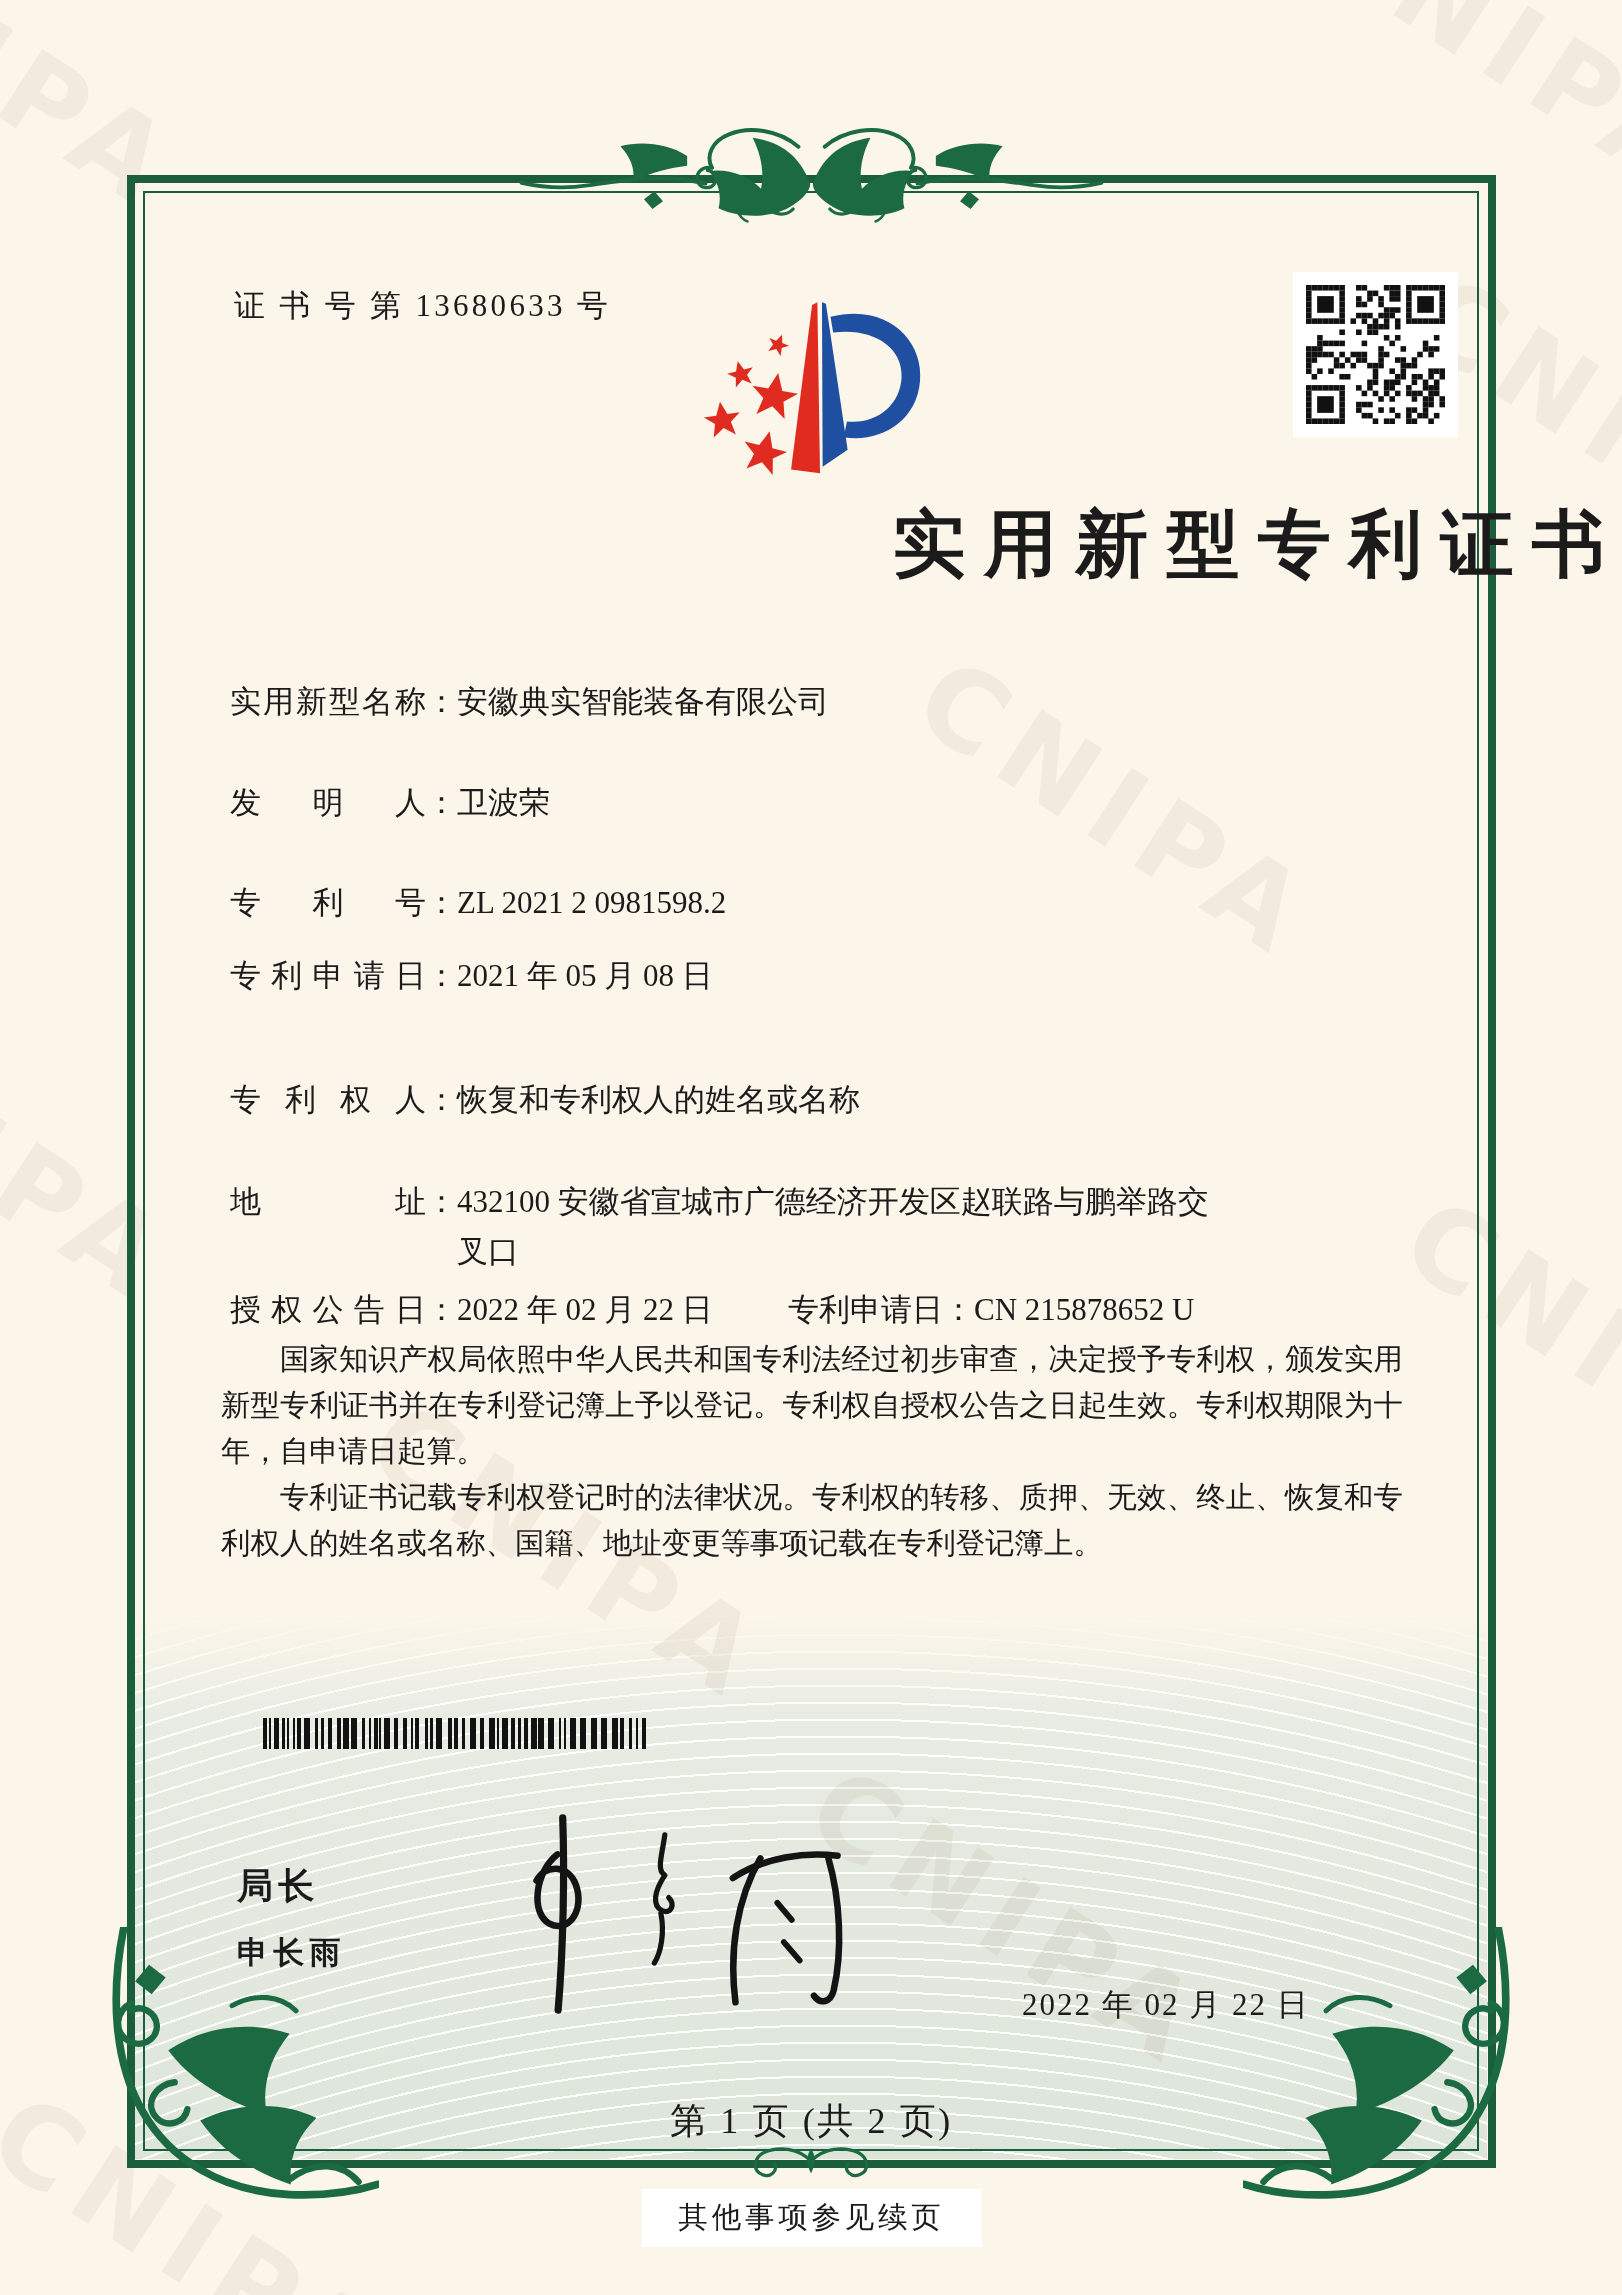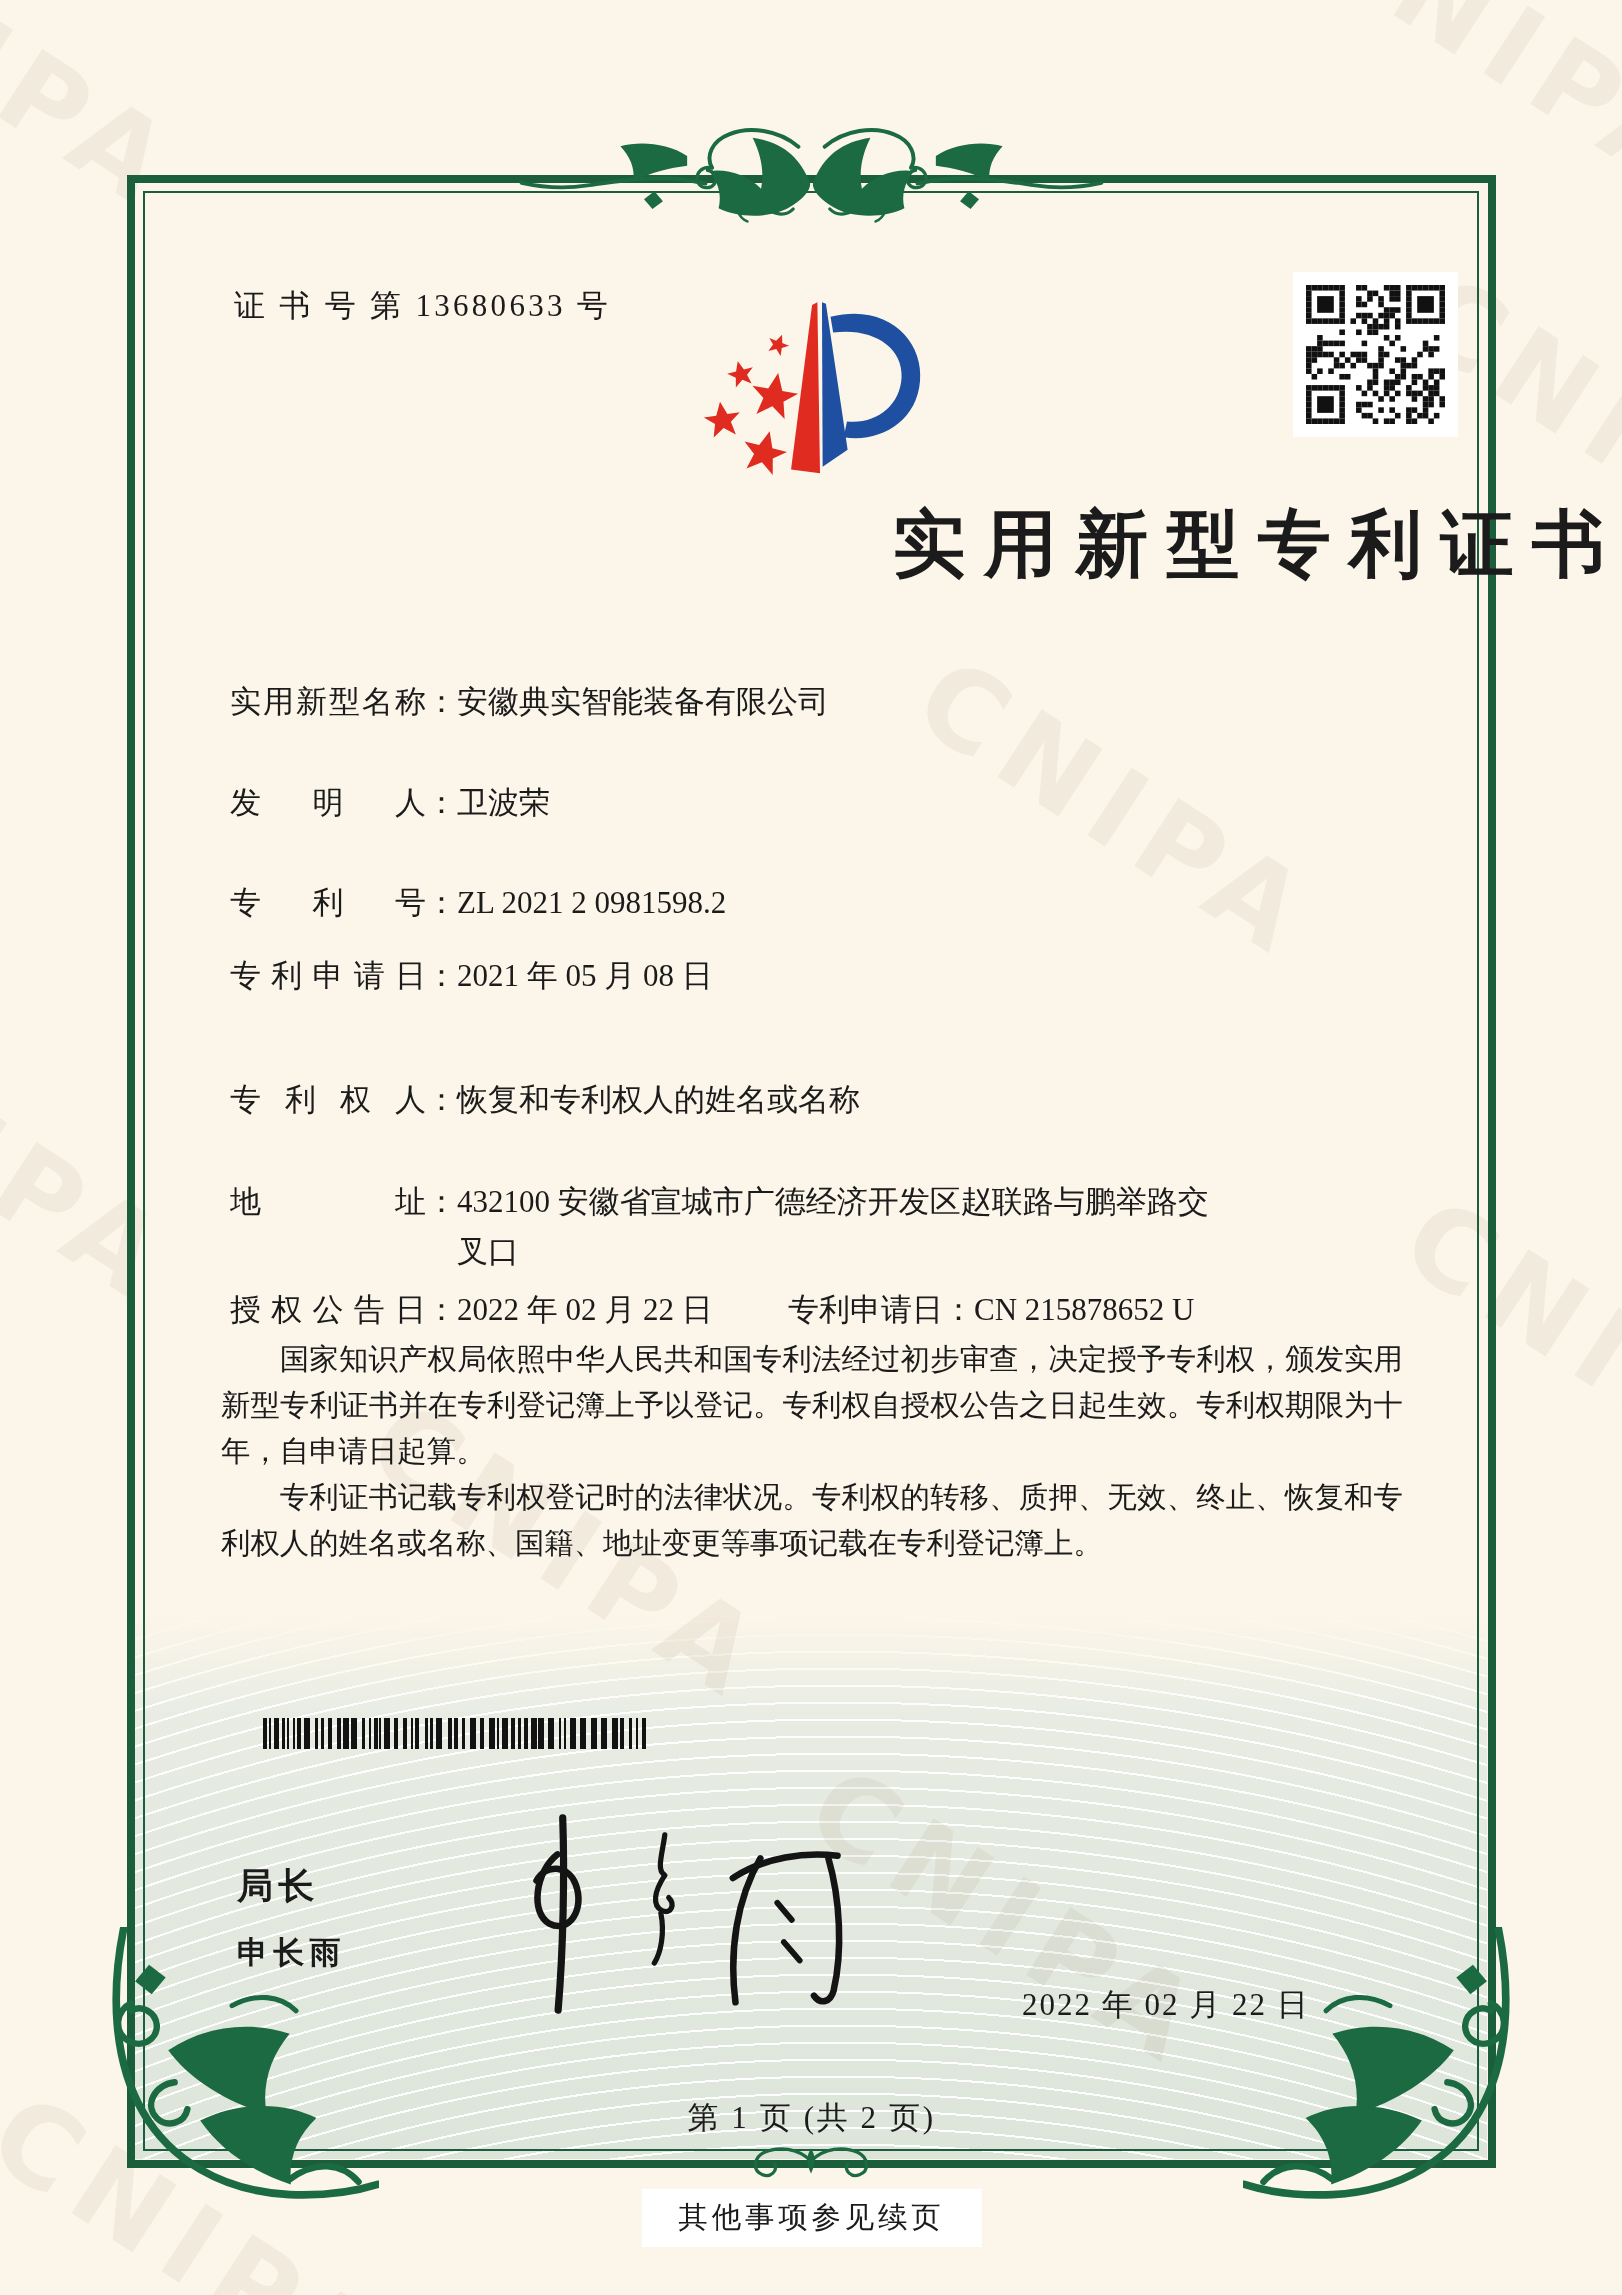--- a/index.html
+++ b/index.html
@@ -55,21 +55,21 @@
   .grant2{position:absolute; left:558px; top:0;}
   .paras{left:221px; top:1336px; width:1182px; font-size:29.4px; line-height:46px; text-align:justify;}
   .paras p{margin:0; text-indent:2em;}
   .barcode{left:263px; top:1718px; width:386px; height:31px;}
   .barcode i{position:absolute; top:0; height:100%; background:#121212;}
   .sigrole{left:237px; top:1862px; font-size:36px; font-weight:bold; letter-spacing:5.2px;}
   .signame{left:237px; top:1932px; font-size:31px; font-weight:bold; letter-spacing:5.2px;}
   .sigscript{left:458px; top:1794px; width:445px; height:236px;}
   .sigscript path{fill:none; stroke:#141414; stroke-linecap:round; stroke-linejoin:round;}
   .issuedate{left:1022px; top:1984px; font-size:31px; letter-spacing:2px;}
-  .pageinfo{left:0; top:2097px; width:100%; text-align:center; font-size:31px; letter-spacing:2.6px;}
+  .pageinfo{left:0; top:2097px; width:100%; text-align:center; font-size:36px; letter-spacing:2.6px;}
   .footnote{left:50%; transform:translateX(-50%); top:2189px; background:#ffffff;
             padding:9.2px 37px; font-size:29.4px; letter-spacing:3.9px; z-index:4;}
   
   .logo{left:695px; top:275px; width:250px; height:202px;}
   .logo svg{display:block;width:100%;height:100%;}
   
   .qrbox{left:1293px; top:272px; width:165px; height:165px; background:#fff;
          display:flex; align-items:center; justify-content:center;}
   .qrbox svg{width:139px; height:139px;}
   .qrbox rect{fill:#111;}

